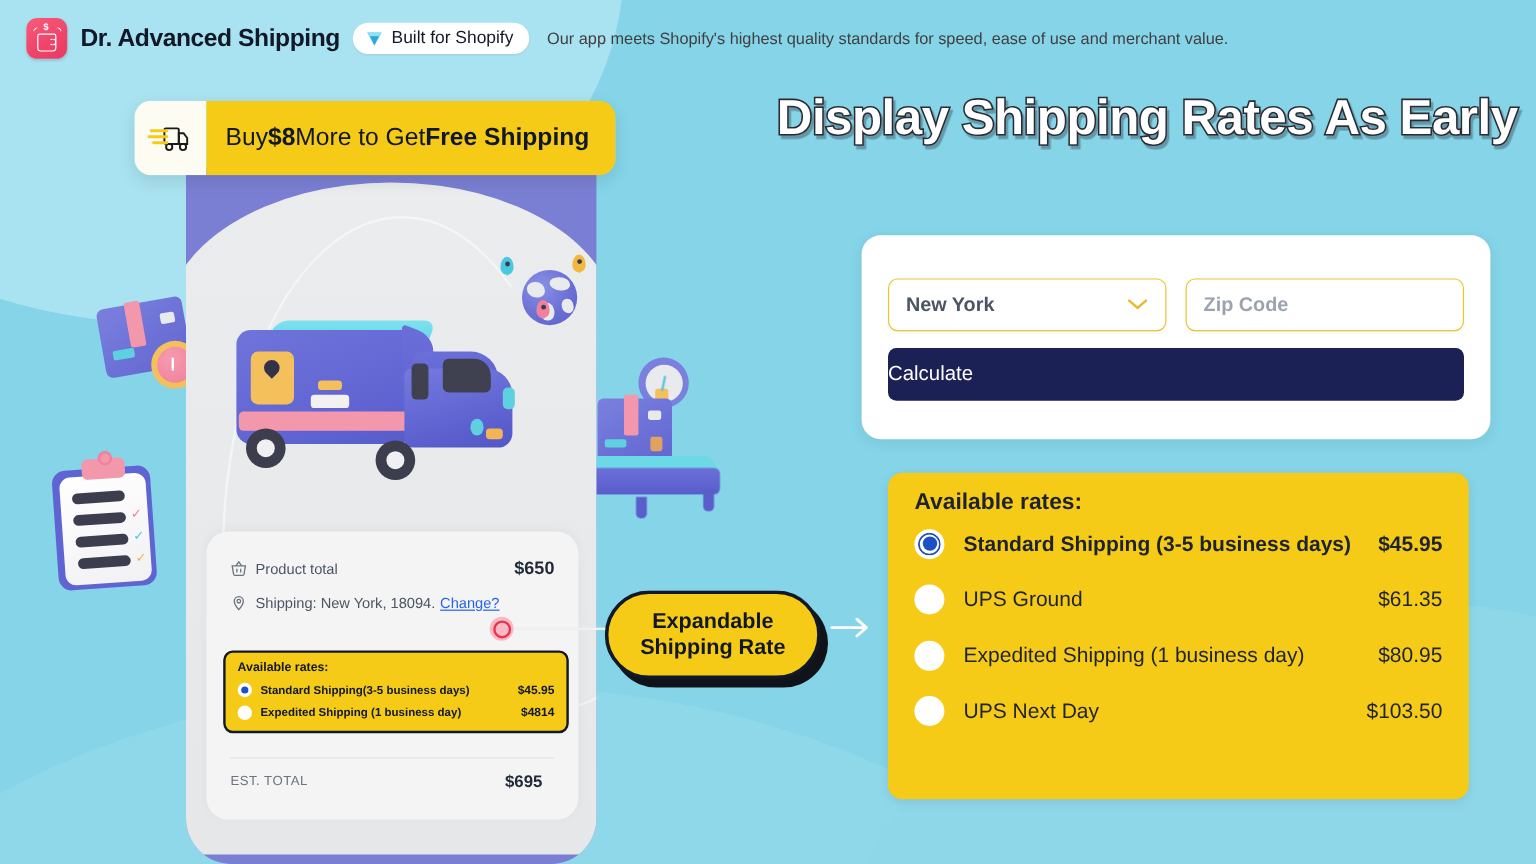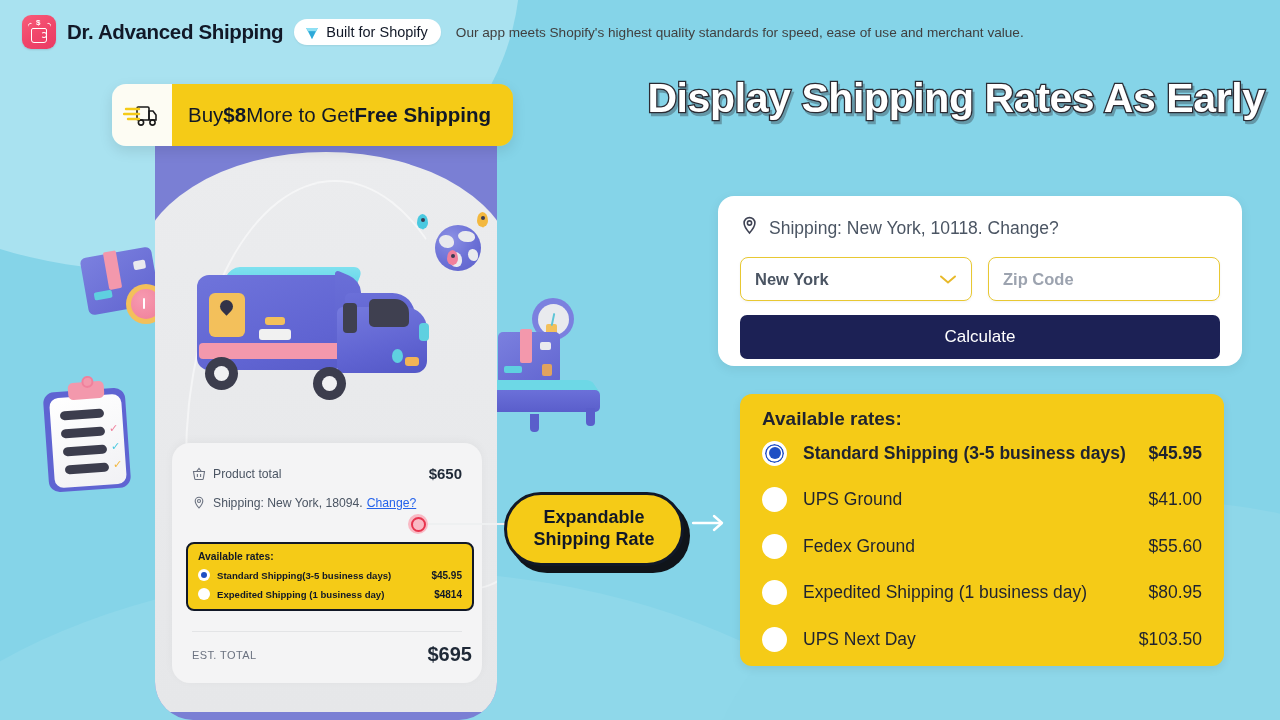--- a/index.html
+++ b/index.html
@@ -274,25 +274,25 @@
     align-items:center; justify-content:center;
   }
   .radio-sm.on:after {
     content:""; width:6px; height:6px; border-radius:50%; background:#1f4fc4;
   }
 
   .cart-divider {
     position:absolute; left:20px; right:20px; top:188px; height:1px; background:#e3e4e6;
   }
   .est-row {
-    position:absolute; left:20px; right:10px; top:200px;
+    position:absolute; left:20px; right:30px; top:200px;
     display:flex; align-items:center;
   }
   .est-row .lbl { font-size:11px; color:#6b7280; letter-spacing:.4px; }
-  .est-row .val { margin-left:auto; font-size:20px; font-weight:bold; color:#1f2937;text-align:center; }
+  .est-row .val { margin-left:auto; font-size:14px; font-weight:bold; color:#1f2937;text-align:center; }
 
   
   .prop { position:absolute; z-index:8; }
   .box-clock { left:80px; top:248px; width:92px; height:86px; }
   .box-clock .box {
     position:absolute; left:4px; top:4px; width:72px; height:58px;
     background:linear-gradient(150deg,#7b80df,#6165d0);
     border-radius:6px; transform:rotate(-10deg);
   }
   .box-clock .box .tape {
@@ -435,21 +435,21 @@
   }
   .select-box .chev { margin-left:auto; }
   .zip-box {
     flex:1 1 0; height:44px; border:1.6px solid #e8c832; border-radius:8px;
     display:flex; align-items:center; padding:0 14px;
     font-size:16.5px; color:#9ca3af; background:#fff;
     box-shadow:0 1px 3px rgba(0,0,0,.05);
   }
   .calc-btn {
     margin-top:14px; height:44px; background:#1c2155; border-radius:7px;
-    display:flex; align-items:center; justify-content:center;
+    display:flex; align-items:center; 
     color:#fff; font-size:17px;
   }
 
   
   .rates-card {
     position:absolute; left:740px; top:394px; width:484px; height:272px;
     background:#f5cb17; border-radius:12px; z-index:24;
     padding:14px 22px 0 22px;
     box-shadow:0 3px 10px rgba(0,0,0,.08);
   }
@@ -663,29 +663,20 @@
 </div>
 
 <div class="connector"></div>
 <div class="marker-dot"></div>
 
 <div class="headline">
   <div>Display Shipping Rates As Early</div>
 </div>
 
 <div class="calc-card">
-  <div class="calc-ship-line">
-    <span>
-      <svg width="19" height="20" viewBox="0 0 19 20" fill="none" stroke="#3f4354" stroke-width="1.6">
-        <path d="M9.5 1.6c3 0 5.4 2.4 5.4 5.4 0 3.9-5.4 10-5.4 10S4.1 10.9 4.1 7c0-3 2.4-5.4 5.4-5.4z"></path>
-        <circle cx="9.5" cy="7" r="2.1"></circle>
-      </svg>
-    </span>
-    <span>Shipping: New York, 10118. Change?</span>
-  </div>
   <div class="calc-inputs">
     <div class="select-box">
       <span>New York</span>
       <span class="chev">
         <svg width="18" height="11" viewBox="0 0 18 11" fill="none" stroke="#e8b92a" stroke-width="2" stroke-linecap="round">
           <path d="M2 2.5 9 8.5 16 2.5"></path>
         </svg>
       </span>
     </div>
     <div class="zip-box">
@@ -701,26 +692,21 @@
   <div class="rates-title">Available rates:</div>
 
   <div class="rate-row">
     <span class="radio-lg on"></span>
     <span class="rate-name sel">Standard Shipping (3-5 business days)</span>
     <span class="rate-price sel">$45.95</span>
   </div>
   <div class="rate-row">
     <span class="radio-lg"></span>
     <span class="rate-name">UPS Ground</span>
-    <span class="rate-price">$41.00</span>
-  </div>
-  <div class="rate-row">
-    <span class="radio-lg"></span>
-    <span class="rate-name">Fedex Ground</span>
-    <span class="rate-price">$55.60</span>
+    <span class="rate-price">$61.35</span>
   </div>
   <div class="rate-row">
     <span class="radio-lg"></span>
     <span class="rate-name">Expedited Shipping (1 business day)</span>
     <span class="rate-price">$80.95</span>
   </div>
   <div class="rate-row">
     <span class="radio-lg"></span>
     <span class="rate-name">UPS Next Day</span>
     <span class="rate-price">$103.50</span>

